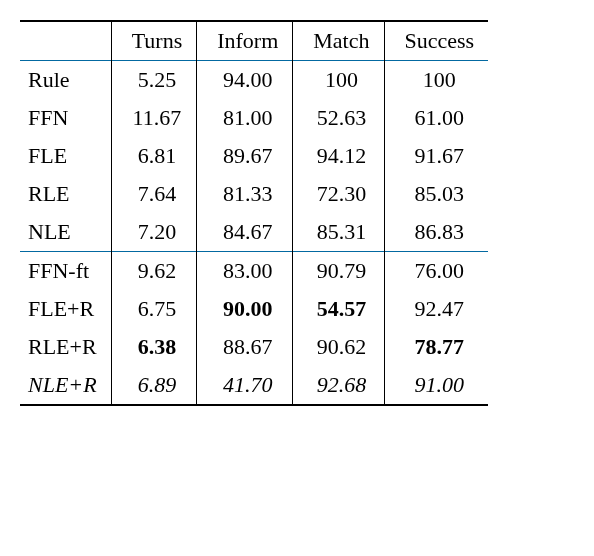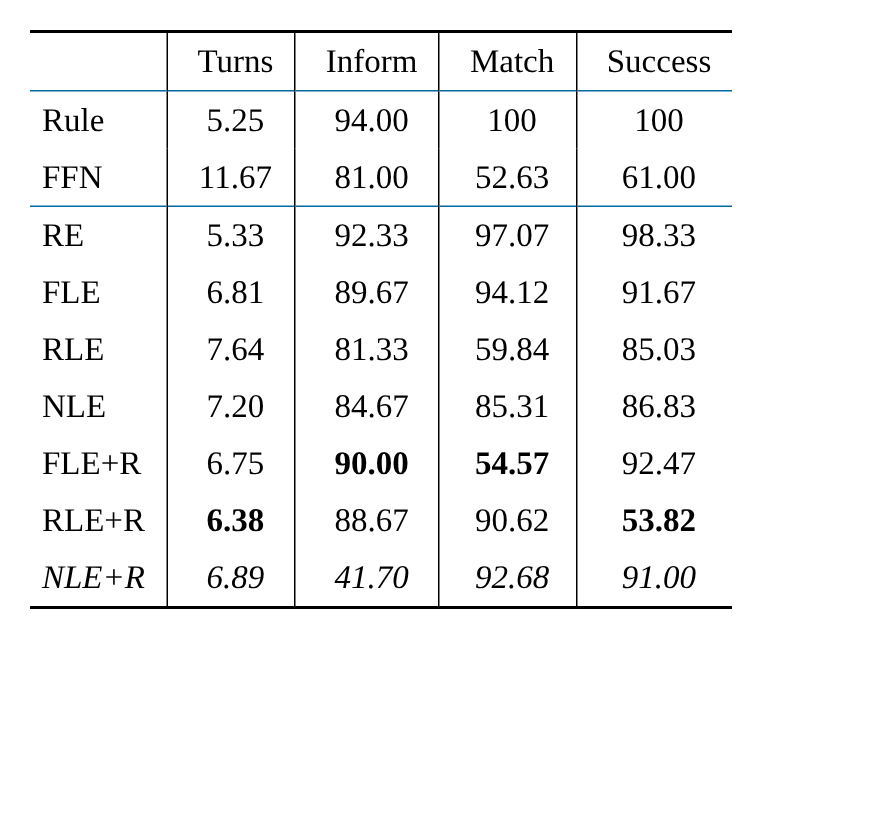--- a/index.html
+++ b/index.html
@@ -65,61 +65,61 @@
         <td class="col-sep">100</td>
         <td class="col-sep">100</td>
       </tr>
       <tr>
         <td class="label">FFN</td>
         <td class="col-sep">11.67</td>
         <td class="col-sep">81.00</td>
         <td class="col-sep">52.63</td>
         <td class="col-sep">61.00</td>
       </tr>
-      <tr class="thin-border">
-        <td class="label">RE</td>
-        <td class="col-sep">5.33</td>
-        <td class="col-sep">92.33</td>
-        <td class="col-sep">97.07</td>
-        <td class="col-sep">98.33</td>
-      </tr>
       <tr>
         <td class="label">FLE</td>
         <td class="col-sep">6.81</td>
         <td class="col-sep">89.67</td>
         <td class="col-sep">94.12</td>
         <td class="col-sep">91.67</td>
       </tr>
       <tr>
         <td class="label">RLE</td>
         <td class="col-sep">7.64</td>
         <td class="col-sep">81.33</td>
-        <td class="col-sep">59.84</td>
+        <td class="col-sep">72.30</td>
         <td class="col-sep">85.03</td>
       </tr>
       <tr>
         <td class="label">NLE</td>
         <td class="col-sep">7.20</td>
         <td class="col-sep">84.67</td>
         <td class="col-sep">85.31</td>
         <td class="col-sep">86.83</td>
+      </tr>
+      <tr class="thin-border">
+        <td class="label">FFN-ft</td>
+        <td class="col-sep">9.62</td>
+        <td class="col-sep">83.00</td>
+        <td class="col-sep">90.79</td>
+        <td class="col-sep">76.00</td>
       </tr>
       <tr>
         <td class="label">FLE+R</td>
         <td class="col-sep">6.75</td>
         <td class="col-sep bold">90.00</td>
         <td class="col-sep bold">54.57</td>
         <td class="col-sep">92.47</td>
       </tr>
       <tr>
         <td class="label">RLE+R</td>
         <td class="col-sep bold">6.38</td>
         <td class="col-sep">88.67</td>
         <td class="col-sep">90.62</td>
-        <td class="col-sep bold">53.82</td>
+        <td class="col-sep bold">78.77</td>
       </tr>
       <tr class="bottom-border">
         <td class="label">NLE+R</td>
         <td class="col-sep">6.89</td>
         <td class="col-sep">41.70</td>
         <td class="col-sep">92.68</td>
         <td class="col-sep">91.00</td>
       </tr>
     </tbody>
 </table>

